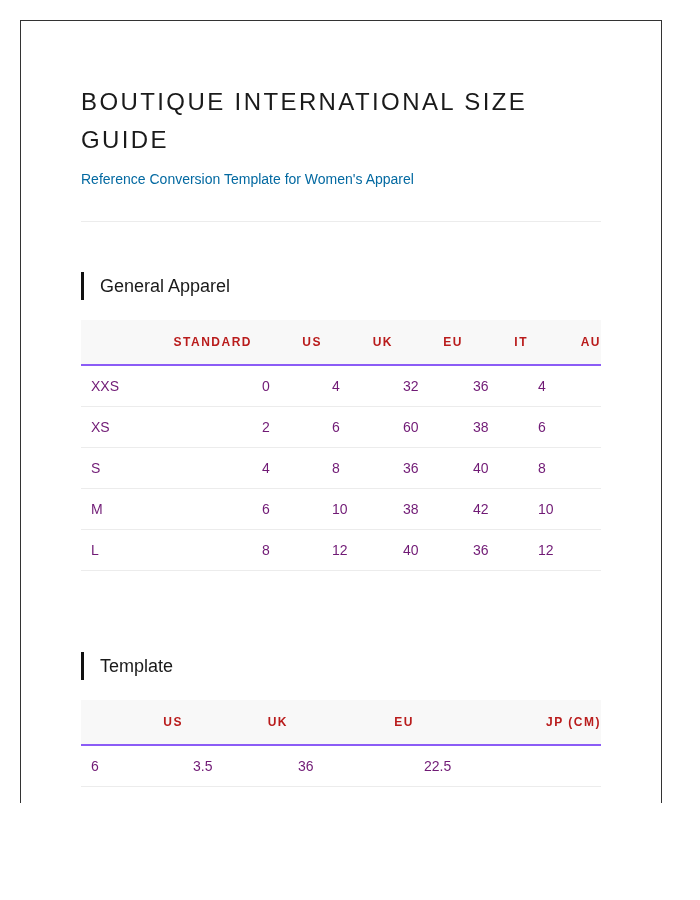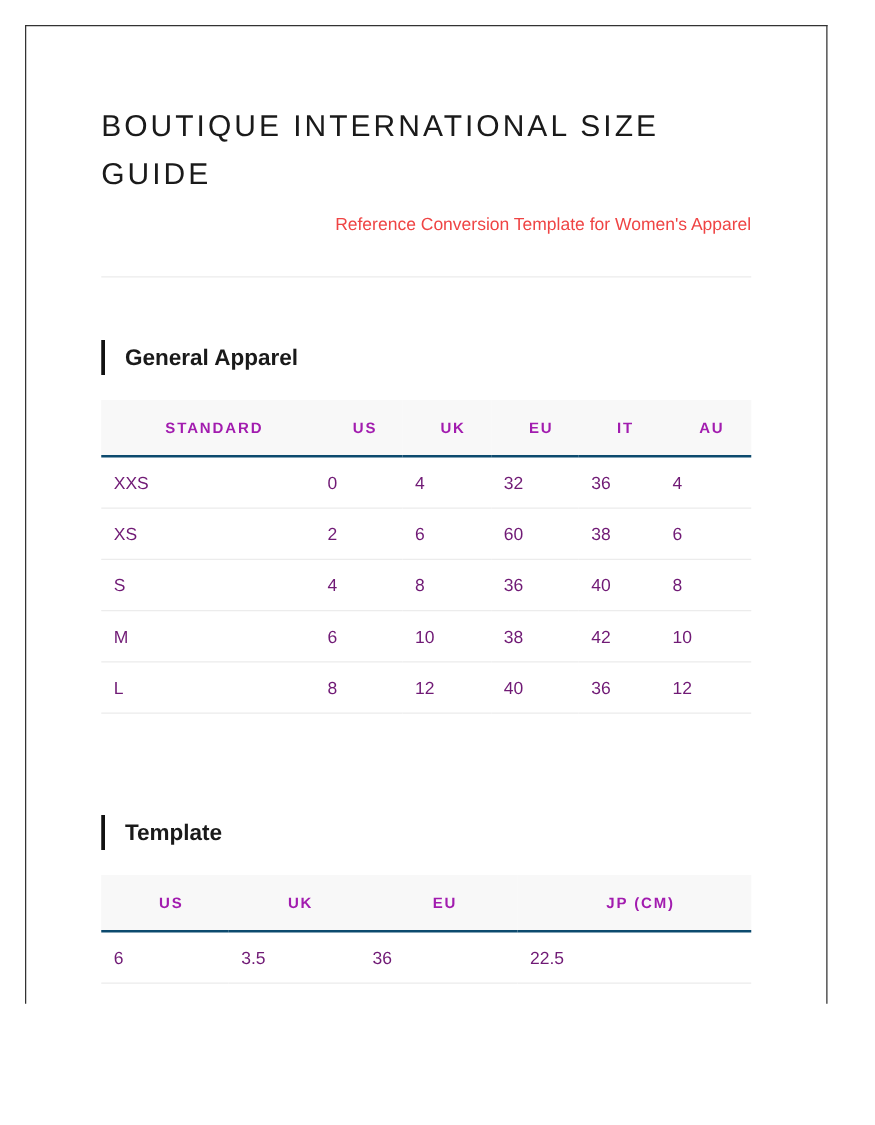--- a/index.html
+++ b/index.html
@@ -44,61 +44,61 @@
       font-weight: 400;
       letter-spacing: 2.4px;
       line-height: 38px;
       color: #1a1a1a;
     }
     .subtitle {
       position: absolute;
       top: 149px;
       left: 0;
       width: 520px;
-      text-align: right;
+      text-align: left;
       font-size: 14px;
-      color: #ef4444;
+      color: #0369a1;
       line-height: 18px;
     }
     .divider {
       position: absolute;
       top: 200px;
       left: 0;
       width: 520px;
       height: 1px;
       background: #ececec;
     }
     .section-heading {
       position: absolute;
       left: 0;
       height: 28px;
       border-left: 3px solid #111;
       padding-left: 16px;
       font-size: 18px;
-      font-weight: 700;
+      font-weight: 400;
       line-height: 28px;
       color: #1a1a1a;
     }
     table {
       position: absolute;
       left: 0;
       width: 520px;
       border-collapse: collapse;
       table-layout: fixed;
     }
     thead th {
       background: #f8f8f8;
       height: 44px;
       padding: 0 0 0 10px;
-      text-align: center;
+      text-align: right;
       font-size: 12px;
       font-weight: 700;
       letter-spacing: 1.5px;
-      color: #a21caf;
-      border-bottom: 2px solid #0c4a6e;
+      color: #b91c1c;
+      border-bottom: 2px solid #8b5cf6;
     }
     tbody td {
       height: 40px;
       padding: 0 0 0 10px;
       font-size: 14px;
       color: #701a75;
       border-bottom: 1px solid #ececec;
     }
   </style>
 </head>

